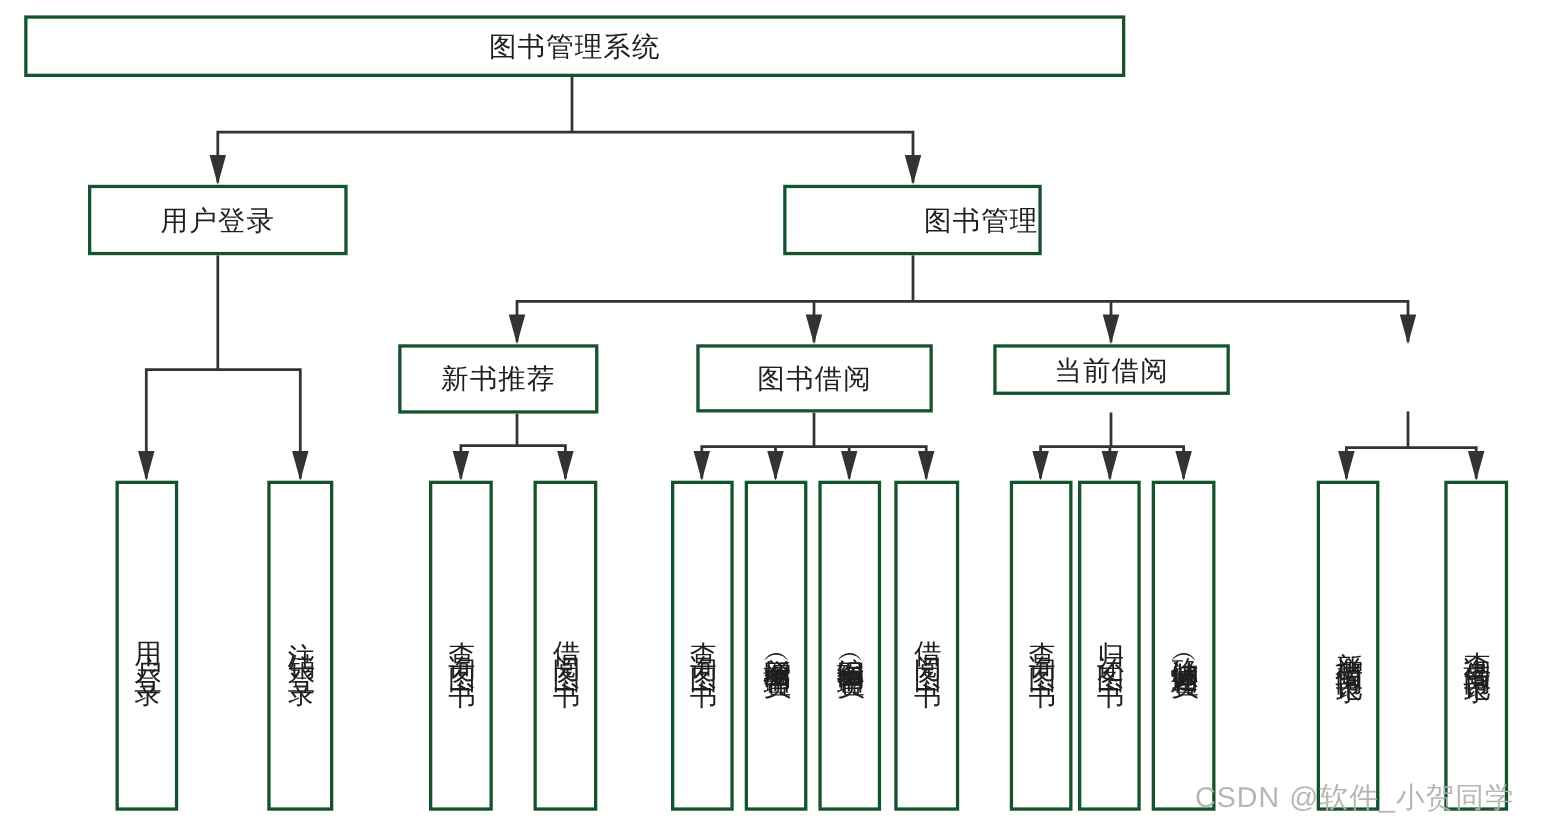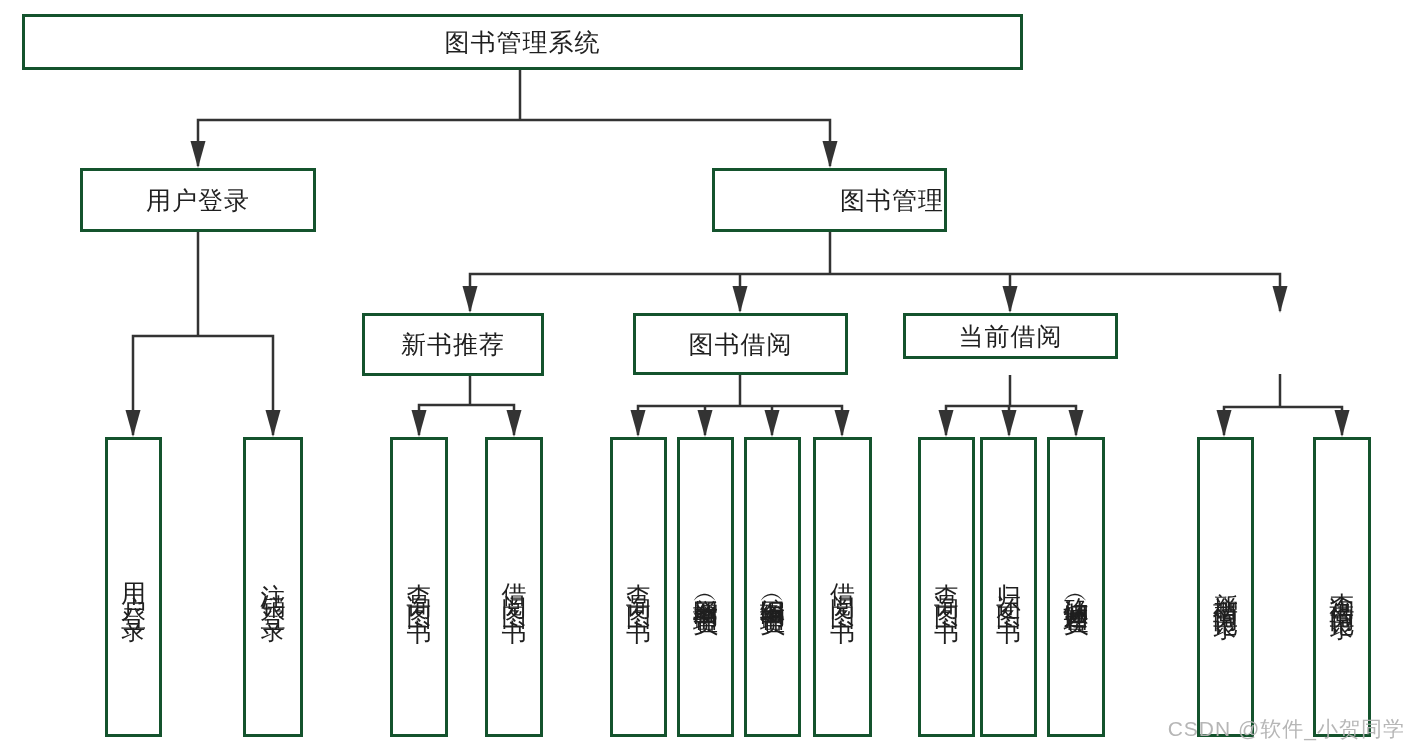--- a/index.html
+++ b/index.html
@@ -12,21 +12,21 @@
     position:absolute;box-sizing:border-box;border:3px solid #14532d;
     background:#ffffff;display:flex;align-items:center;justify-content:center;
     color:#1f1f1f;z-index:2;
   }
   .hbox .lbl{font-size:25px;letter-spacing:1px;white-space:nowrap;}
   .vbox .lbl{writing-mode:vertical-rl;font-size:25px;line-height:1;}
   .ls4{letter-spacing:12px;}
   .ls6{letter-spacing:5px;}
   .ls9{letter-spacing:2px;}
   .watermark{
-    position:absolute;right:0;bottom:4px;font-size:21px;letter-spacing:1px;
+    position:absolute;right:28px;bottom:4px;font-size:26px;letter-spacing:1px;
     color:rgba(178,178,178,0.95);z-index:6;white-space:nowrap;
   }
 </style>
 </head>
 <body>
 
 <div class="stage">
 
   <svg class="wires" viewBox="0 0 1405 747" xmlns="http://www.w3.org/2000/svg">
     <g stroke="#333333" stroke-width="2.5" fill="none">

